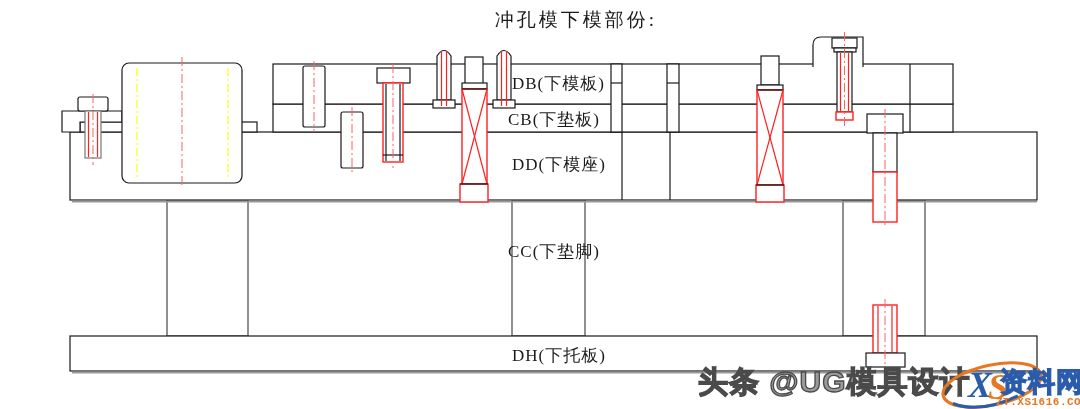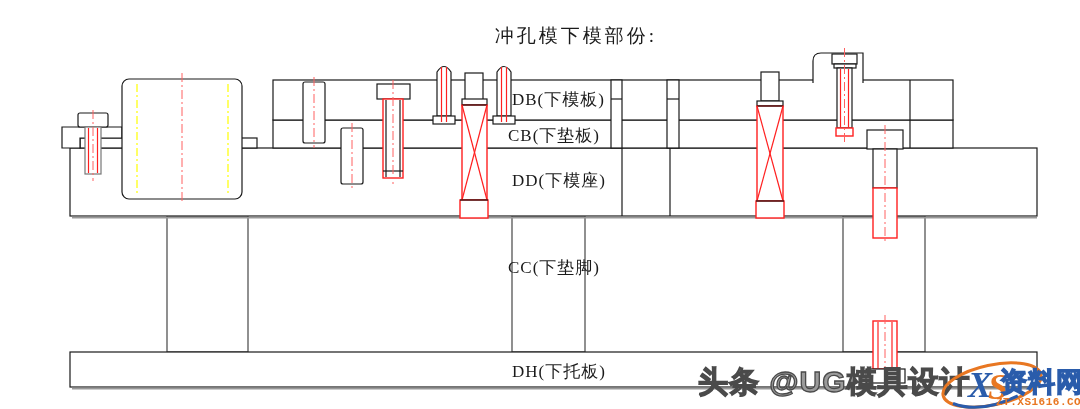--- a/index.html
+++ b/index.html
@@ -1,18 +1,18 @@
 <!DOCTYPE html>
 <html><head>
 <meta charset="utf-8">
 <style>
   html,body{margin:0;padding:0;background:#ffffff;}
   body{width:1080px;height:409px;position:relative;overflow:hidden;
        font-family:"Liberation Serif", serif;}
-  #stage{position:absolute;left:0;top:16px;width:1080px;height:295px;}
+  #stage{position:absolute;left:0;top:0;width:1080px;height:295px;}
   svg text{fill:#1a1a1a;}
   .cad-label{font-size:17px;letter-spacing:1px;}
   .cad-title{font-size:19px;letter-spacing:3px;}
   .cl-red{stroke:#ff6060;stroke-width:1;stroke-dasharray:9 3 2 3;fill:none;}
   .cl-yellow{stroke:#ffff00;stroke-width:1.2;stroke-dasharray:8 3 2 3;fill:none;}
   .ln{stroke:#1a1a1a;stroke-width:1.2;fill:none;}
   .part{stroke:#1a1a1a;stroke-width:1.2;fill:#ffffff;}
   .part-gray{stroke:#555555;stroke-width:1.3;fill:#ffffff;}
   .red-part{stroke:#ff2020;stroke-width:1.4;fill:#ffffff;}
   .red-line{stroke:#ff2020;stroke-width:1.2;fill:none;}

